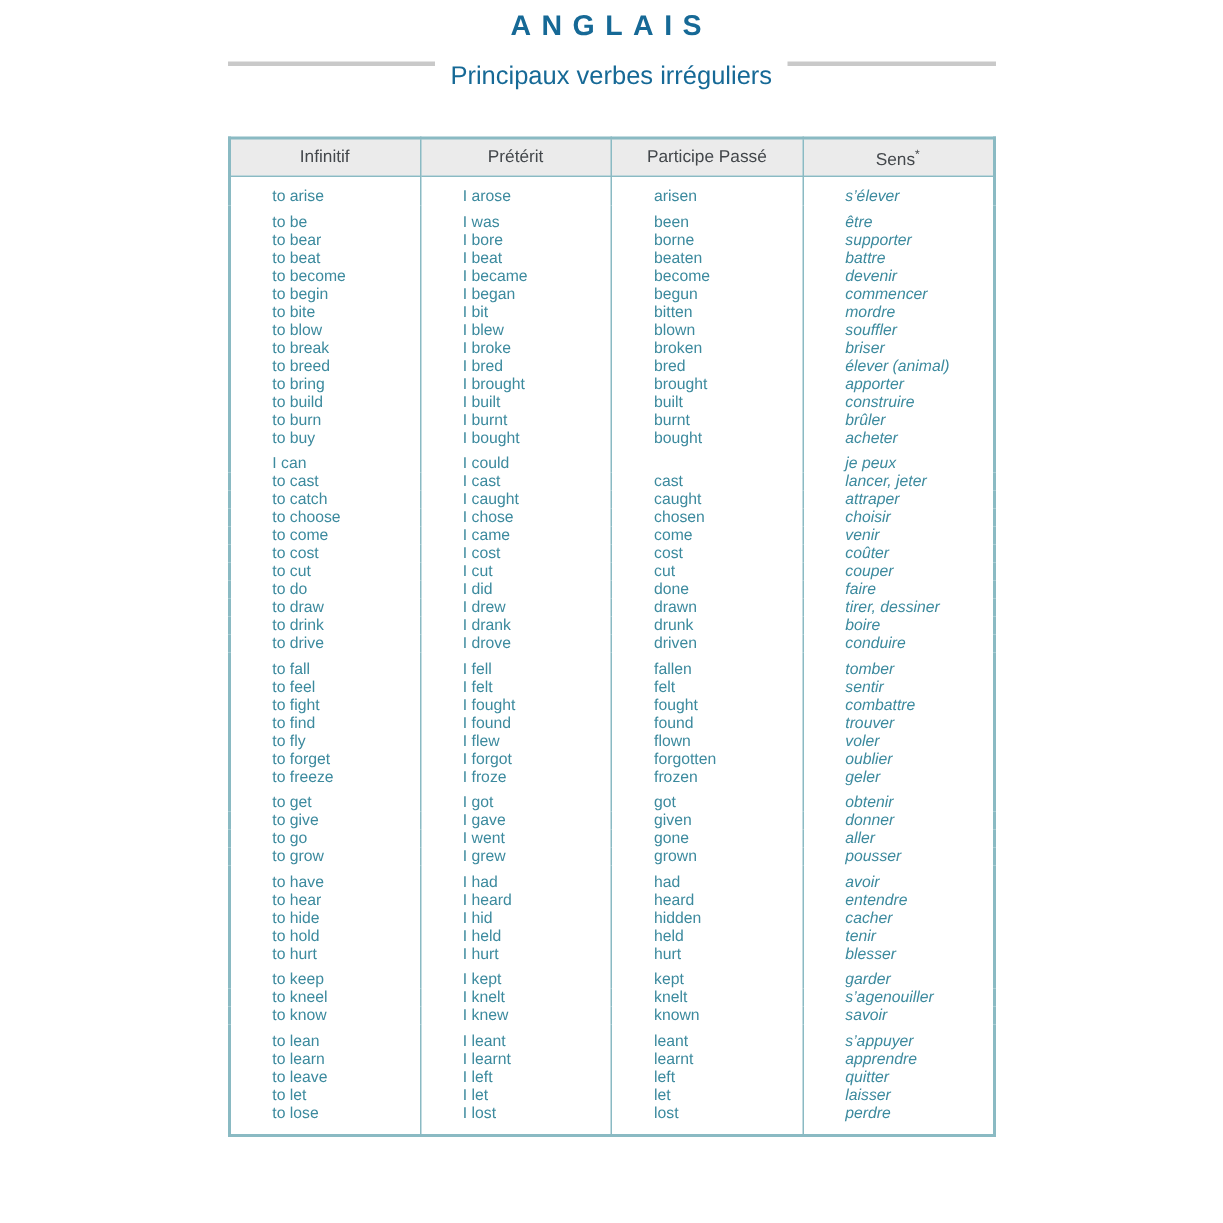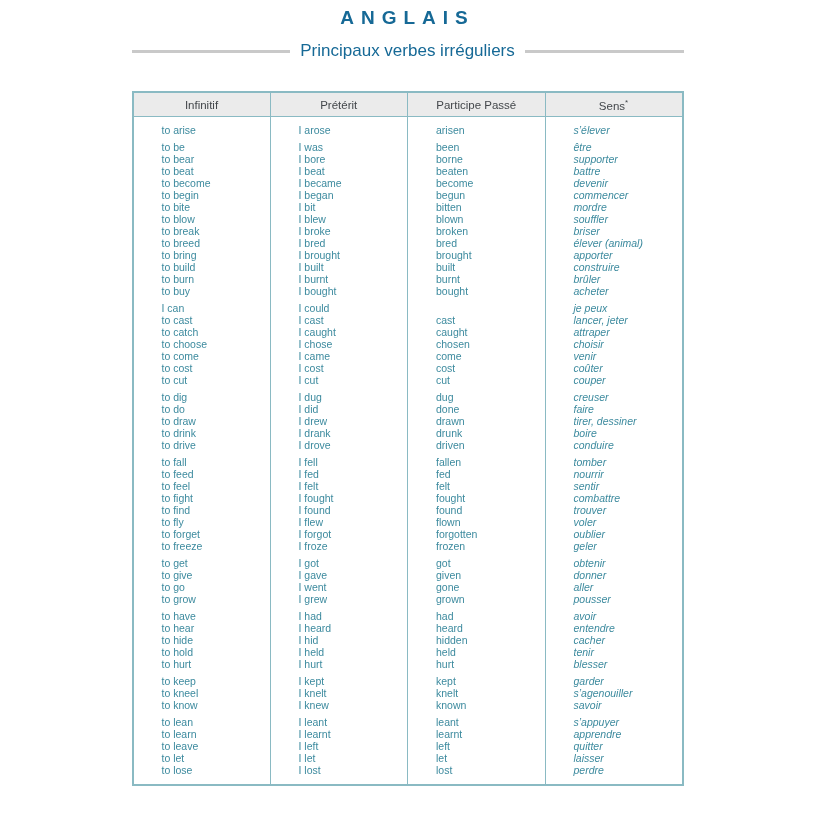--- a/index.html
+++ b/index.html
@@ -15,35 +15,34 @@
   * { box-sizing: border-box; }
   html, body { margin: 0; padding: 0; }
   body {
     width: 815px;
     height: 815px;
     background: var(--page-bg);
     font-family: "Liberation Sans", sans-serif;
     overflow: hidden;
   }
   .page {
-    width: 552px;
+    width: 512px;
     margin: 0 auto;
     padding-top: 7px;
   }
   .title {
     margin: 0;
     text-align: center;
     font-size: 19px;
     font-weight: bold;
     letter-spacing: 7px;
     color: var(--title-blue);
   }
   .subtitle-row {
     display: flex;
-    align-items: center;
     gap: 7px;
     margin-top: 12px;
   }
   .rule {
     flex: 1;
     height: 3px;
     background: var(--rule-gray);
   }
   .subtitle {
     margin: 0;
@@ -230,26 +229,20 @@
           <td>I cost</td>
           <td>cost</td>
           <td>coûter</td>
         </tr>
         <tr>
           <td>to cut</td>
           <td>I cut</td>
           <td>cut</td>
           <td>couper</td>
         </tr>
-        <tr class="group-start">
-          <td>to dig</td>
-          <td>I dug</td>
-          <td>dug</td>
-          <td>creuser</td>
-        </tr>
         <tr>
           <td>to do</td>
           <td>I did</td>
           <td>done</td>
           <td>faire</td>
         </tr>
         <tr>
           <td>to draw</td>
           <td>I drew</td>
           <td>drawn</td>
@@ -265,26 +258,20 @@
           <td>to drive</td>
           <td>I drove</td>
           <td>driven</td>
           <td>conduire</td>
         </tr>
         <tr class="group-start">
           <td>to fall</td>
           <td>I fell</td>
           <td>fallen</td>
           <td>tomber</td>
-        </tr>
-        <tr>
-          <td>to feed</td>
-          <td>I fed</td>
-          <td>fed</td>
-          <td>nourrir</td>
         </tr>
         <tr>
           <td>to feel</td>
           <td>I felt</td>
           <td>felt</td>
           <td>sentir</td>
         </tr>
         <tr>
           <td>to fight</td>
           <td>I fought</td>

